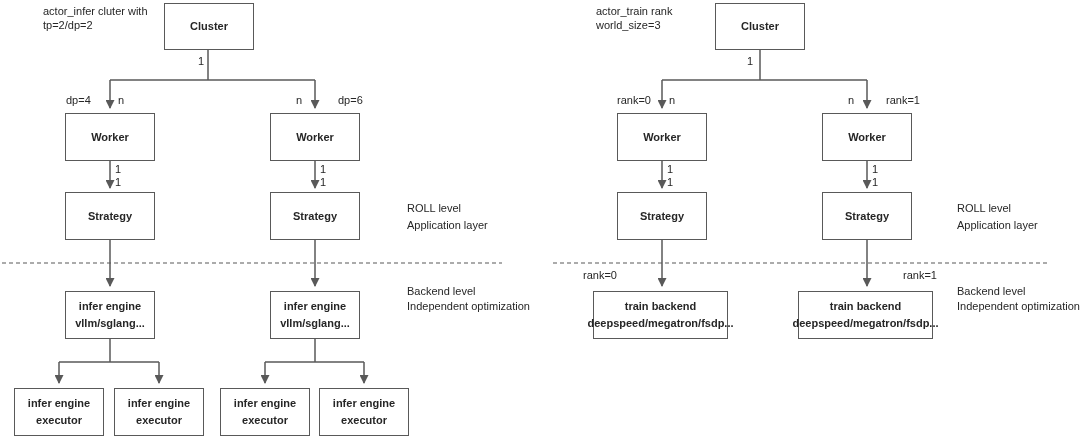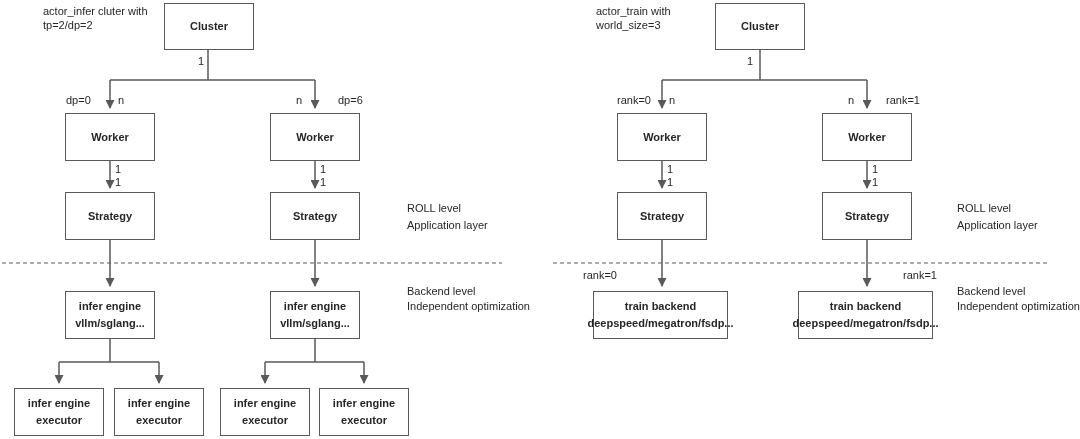--- a/index.html
+++ b/index.html
@@ -82,21 +82,21 @@
 
     <div class="lbl" style="left:43px;top:5px">actor_infer cluter with</div>
     <div class="lbl" style="left:43px;top:19px">tp=2/dp=2</div>
 
     <div class="node" style="left:164px;top:3px;width:90px;height:47px">
       <div>Cluster</div>
     </div>
 
     <div class="lbl lbl-right" style="left:186px;top:55px;width:18px">1</div>
 
-    <div class="lbl" style="left:66px;top:94px">dp=0</div>
+    <div class="lbl" style="left:66px;top:94px">dp=4</div>
     <div class="lbl" style="left:118px;top:94px">n</div>
     <div class="lbl" style="left:296px;top:94px">n</div>
     <div class="lbl" style="left:338px;top:94px">dp=6</div>
 
     <div class="node" style="left:65px;top:113px;width:90px;height:48px">
       <div>Worker</div>
     </div>
     <div class="node" style="left:270px;top:113px;width:90px;height:48px">
       <div>Worker</div>
     </div>
@@ -141,21 +141,21 @@
     </div>
     <div class="node" style="left:319px;top:388px;width:90px;height:48px">
       <div>infer engine</div>
       <div>executor</div>
     </div>
 
   </div>
 
   <div>
 
-    <div class="lbl" style="left:596px;top:5px">actor_train with</div>
+    <div class="lbl" style="left:596px;top:5px">actor_train rank</div>
     <div class="lbl" style="left:596px;top:19px">world_size=3</div>
 
     <div class="node" style="left:715px;top:3px;width:90px;height:47px">
       <div>Cluster</div>
     </div>
 
     <div class="lbl lbl-right" style="left:735px;top:55px;width:18px">1</div>
 
     <div class="lbl" style="left:617px;top:94px">rank=0</div>
     <div class="lbl" style="left:669px;top:94px">n</div>

